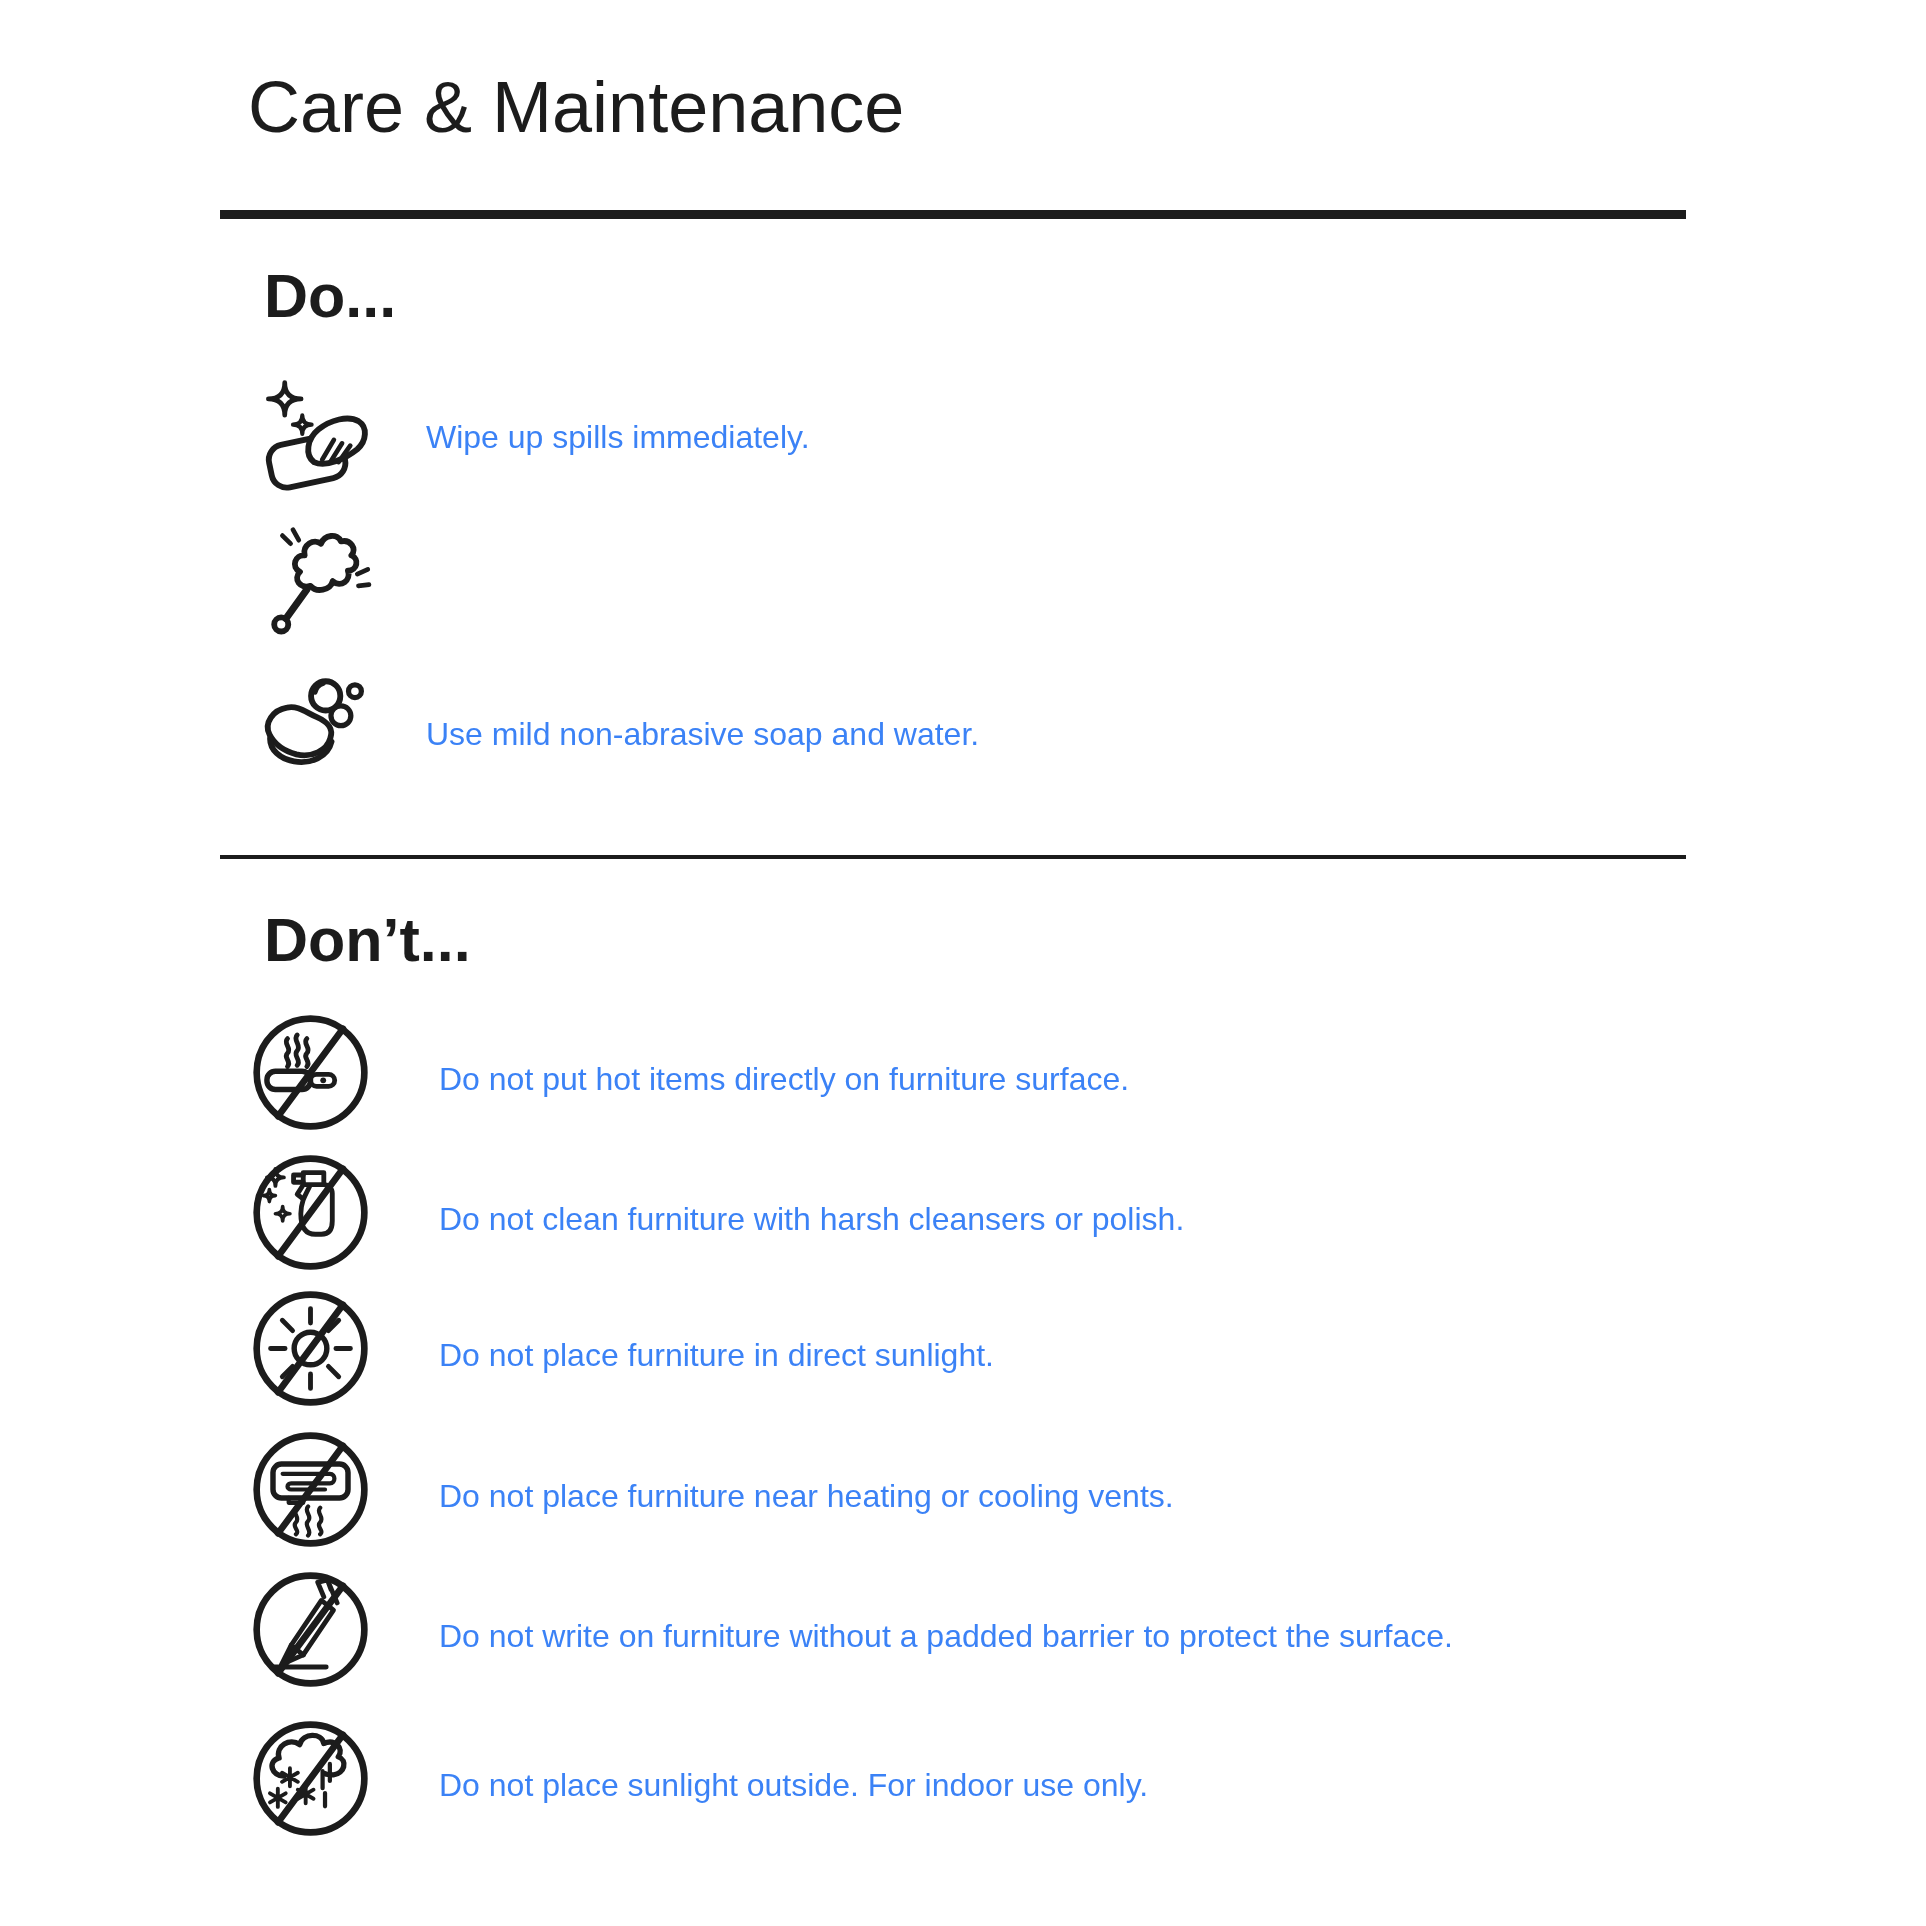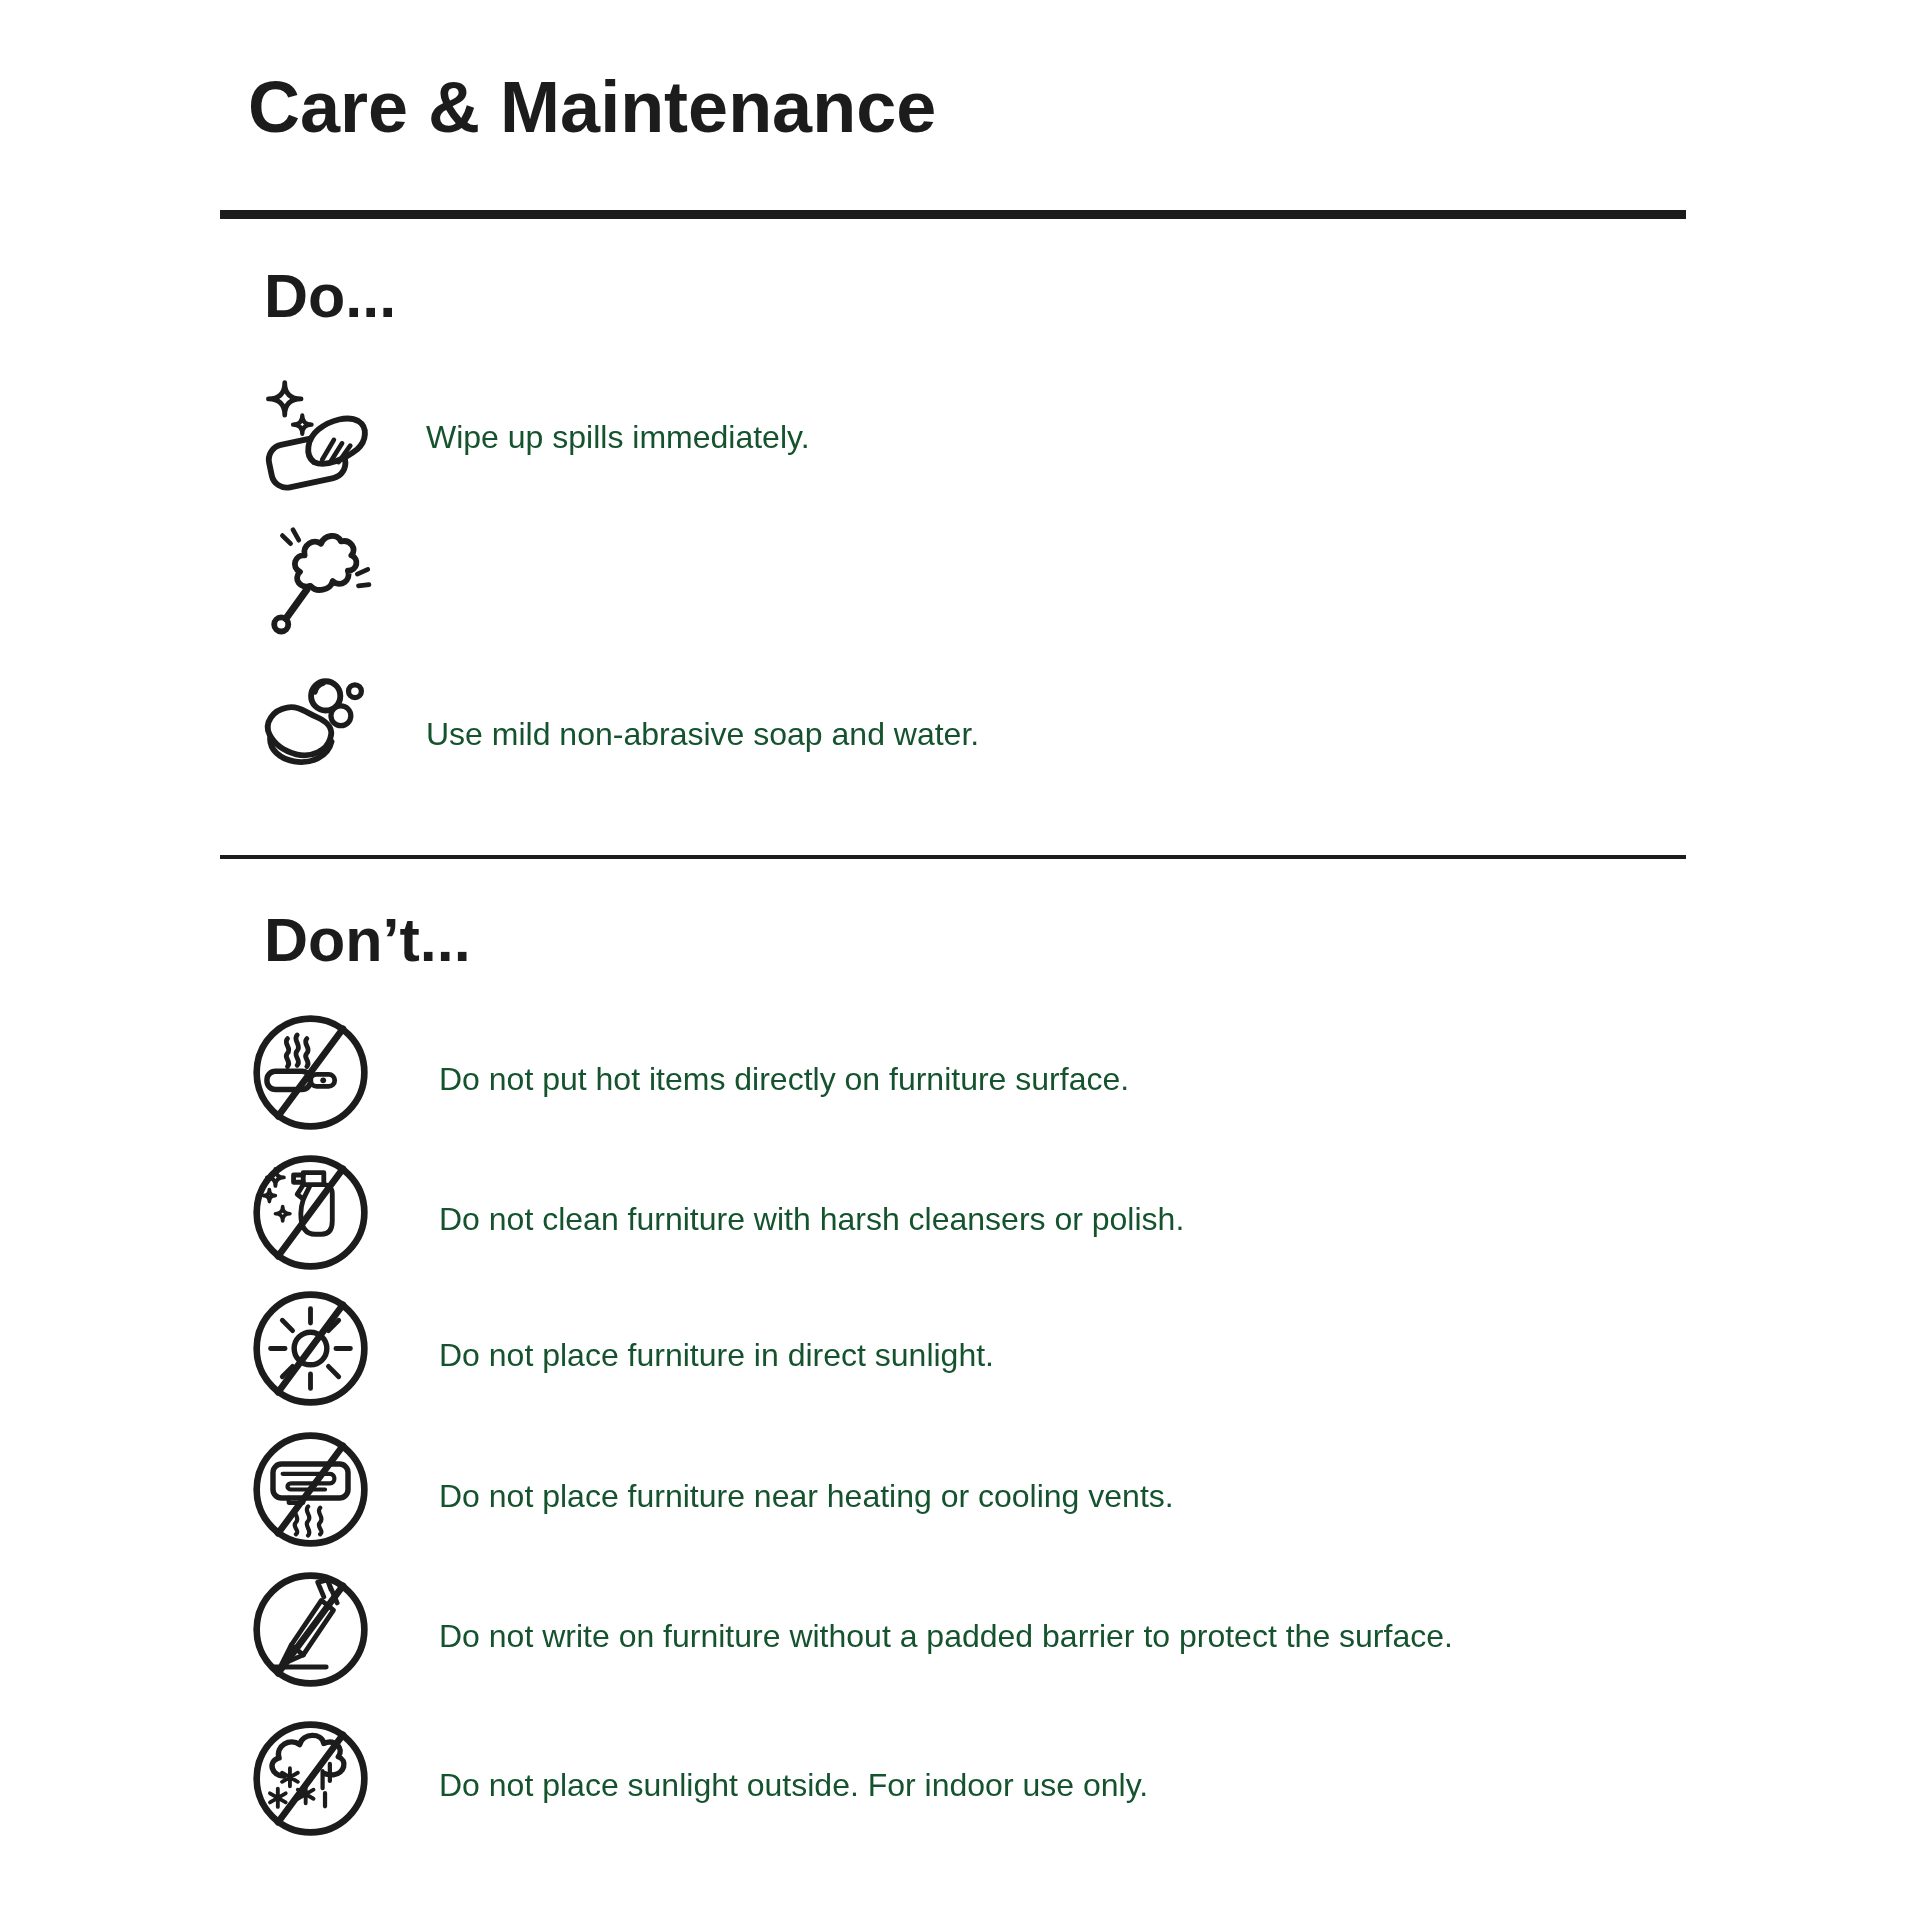--- a/index.html
+++ b/index.html
@@ -7,41 +7,41 @@
     width:1927px;height:1927px;
     background:#ffffff;
     position:relative;
     font-family:"Liberation Sans", sans-serif;
     color:#1c1c1c;
     overflow:hidden;
   }
   .page{position:absolute;inset:0;}
   .doc-title{
     position:absolute;left:248px;top:71px;
-    font-size:72px;font-weight:bold;line-height:1;
+    font-size:72px;font-weight:normal;line-height:1;
     white-space:nowrap;
   }
   .rule{position:absolute;left:220px;width:1466px;background:#1c1c1c;}
   .rule.thick{top:210px;height:9px;}
   .rule.thin{top:855px;height:4px;}
   .section-heading{
     position:absolute;left:264px;
     font-size:61px;font-weight:bold;line-height:1;
     white-space:nowrap;
   }
   #do-heading{top:266px;}
   #dont-heading{top:910px;}
   .row{position:absolute;display:flex;align-items:center;}
   .do-row{left:259px;height:119px;}
   .dont-row{left:250px;height:121px;}
   .icon{display:block;}
   .do-row .icon{width:117px;height:117px;flex:0 0 117px;}
   .dont-row .icon{width:121px;height:121px;flex:0 0 121px;}
   .item-text{
-    font-size:32px;line-height:1.2;white-space:nowrap;color:#14532d;
+    font-size:32px;line-height:1.2;white-space:nowrap;color:#3b82f6;
   }
   .do-row .item-text{margin-left:50px;}
   .dont-row .item-text{margin-left:68px;position:relative;top:7px;}
   svg{display:block;width:100%;height:100%;}
   .st{fill:none;stroke:#1c1c1c;stroke-linecap:round;stroke-linejoin:round;}
   .fw{fill:#ffffff;stroke:#1c1c1c;stroke-linecap:round;stroke-linejoin:round;}
   .fill{fill:#1c1c1c;stroke:none;}
 </style>
 </head>
 <body>

